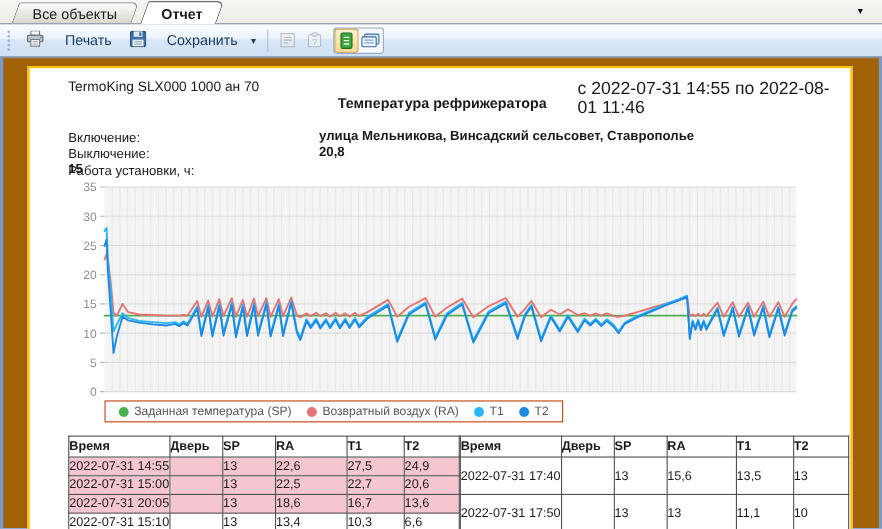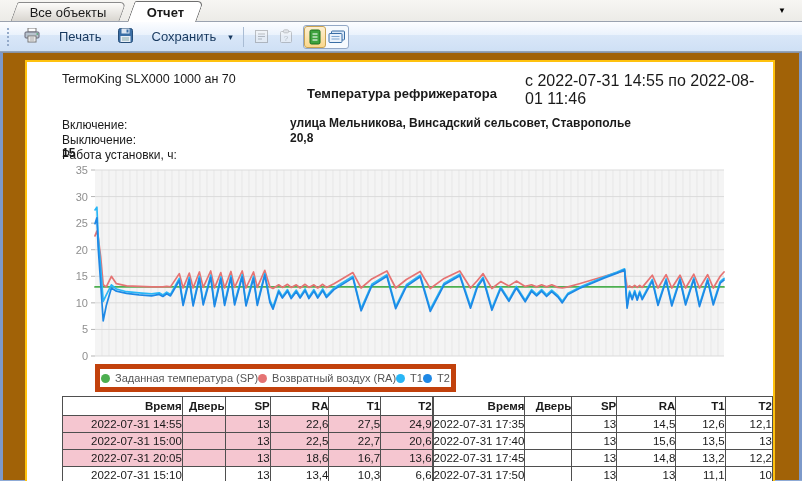--- a/index.html
+++ b/index.html
@@ -45,31 +45,31 @@
   .rep-title  { position:absolute; left:240px; top:24px; width:270px; text-align:center; font-weight:bold; font-size:13px; }
   .rep-period { position:absolute; left:498px; top:10px; width:240px; font-size:16px; }
 
   .info-block { position:absolute; left:35px; top:39px; }
   .info-row { display:flex; height:15px; line-height:15px; font-size:12px; }
   .info-row .lbl { width:228px;margin-top:17px; }
   .info-row .val { font-weight:bold; }
 
   .chart-wrap { position:absolute; left:40px; top:103px; }
 
-  .legend { position:absolute; left:68px; top:302px; display:inline-flex; align-items:center; 
-            border:5px solid #c2410c; background:#fff; padding:3px 1px; font-size:11px; color:#555; }
+  .legend { position:absolute; left:68px; top:302px; display:inline-flex; align-items:center; gap:14px;
+            border:1px solid #c2410c; background:#fff; padding:3px 12px; font-size:11px; color:#555; }
   .legend .item { display:flex; align-items:center; gap:5px; white-space:nowrap; }
   .legend .dot { width:9px; height:9px; border-radius:50%; display:inline-block; }
 
   .tables { position:absolute; left:35px; top:334px; display:flex; }
   table { border-collapse:collapse; table-layout:fixed; }
-  th, td { border:1px solid #4f4f4f; font-size:11.5px; text-align:right; overflow:hidden; white-space:nowrap; }
+  th, td { border:1px solid #4f4f4f; font-size:11.5px; text-align:left; overflow:hidden; white-space:nowrap; }
   th { height:19px; font-weight:bold; background:#fff; }
   td { height:17px; color:#1a1a1a; }
-  tr.alert td { background:#f5c6d0;padding-left:28px; }
+  tr.alert td { background:#f5c6d0; }
 </style>
 </head>
 <body>
 
 <div class="tabbar">
   <div class="tab">
     <span>Все объекты</span>
   </div>
   <div class="tab active">
     <span>Отчет</span>
@@ -382,42 +382,26 @@
                 <th>Время</th>
                 <th>Дверь</th>
                 <th>SP</th>
                 <th>RA</th>
                 <th>T1</th>
                 <th>T2</th>
               </tr>
             </thead>
             <tbody>
               <tr>
-                <td>2022-07-31 17:35</td>
-                <td></td>
-                <td>13</td>
-                <td>14,5</td>
-                <td>12,6</td>
-                <td>12,1</td>
-              </tr>
-              <tr>
                 <td>2022-07-31 17:40</td>
                 <td></td>
                 <td>13</td>
                 <td>15,6</td>
                 <td>13,5</td>
                 <td>13</td>
-              </tr>
-              <tr>
-                <td>2022-07-31 17:45</td>
-                <td></td>
-                <td>13</td>
-                <td>14,8</td>
-                <td>13,2</td>
-                <td>12,2</td>
               </tr>
               <tr>
                 <td>2022-07-31 17:50</td>
                 <td></td>
                 <td>13</td>
                 <td>13</td>
                 <td>11,1</td>
                 <td>10</td>
               </tr>
             </tbody>

